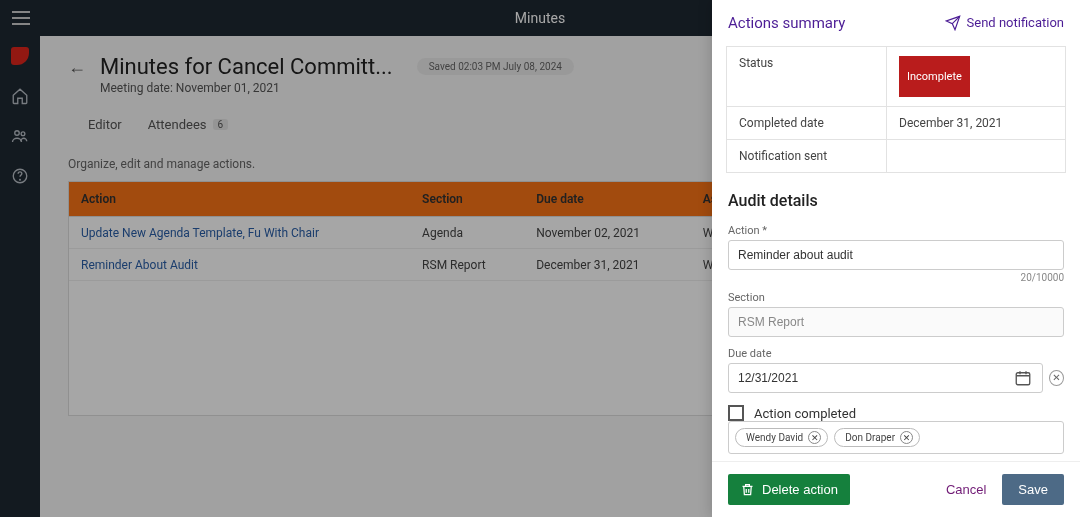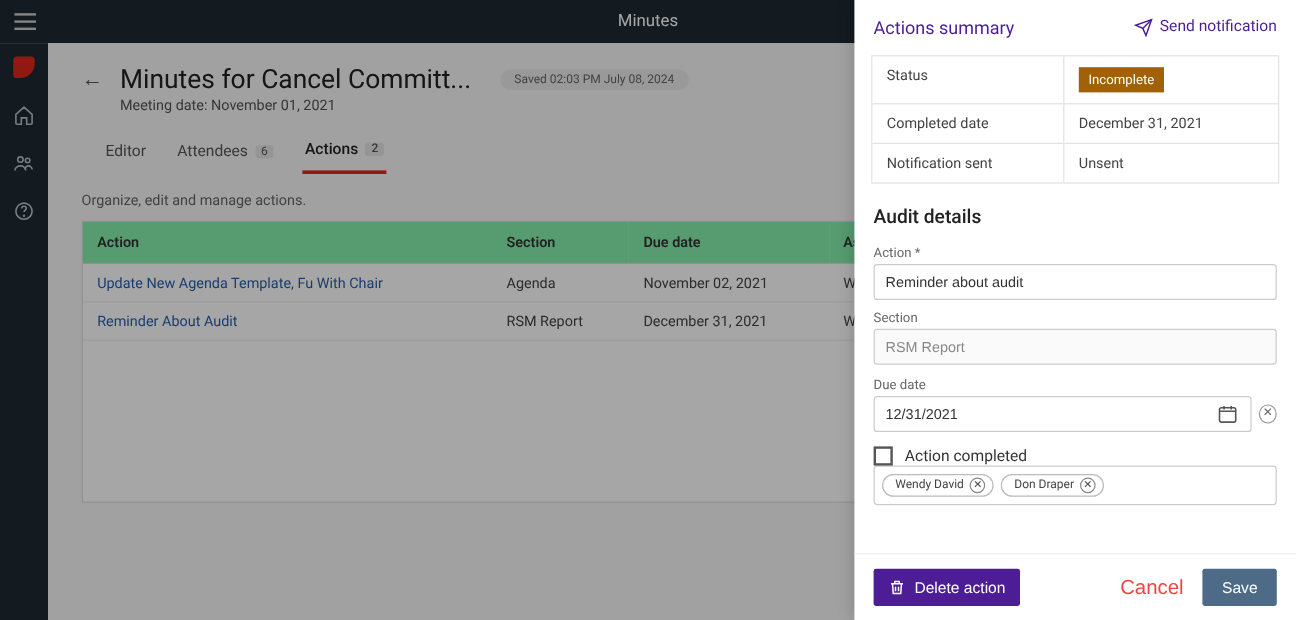--- a/index.html
+++ b/index.html
@@ -26,65 +26,65 @@
 
 .tabs { display: flex; gap: 22px; margin-top: 16px; margin-left: 18px; border-bottom: 1px solid transparent; }
 .tab { padding: 6px 2px 10px; font-size: 13px; color: #555; cursor: pointer; display: flex; align-items: center; gap: 6px; }
 .tab.active { color: #222; border-bottom: 3px solid #e1261c; font-weight: 500; }
 .tab-count { background: #e5e5e5; border-radius: 3px; padding: 0 5px; font-size: 10px; color: #555; }
 
 .hint { font-size: 12px; color: #666; margin-top: 14px; }
 
 .table-wrap { margin-top: 10px; background: #fff; border: 1px solid #ddd; height: 235px; }
 table { width: 100%; border-collapse: collapse; font-size: 12px; }
-th { text-align: left; font-weight: 600; padding: 10px 12px; border-bottom: 1px solid #ddd; color: #333; background: #86efac;}
+th { text-align: left; font-weight: 600; padding: 10px 12px; border-bottom: 1px solid #ddd; color: #333; background: #f97316;}
 td { padding: 8px 12px; border-bottom: 1px solid #eee; color: #444; }
 .link-cell { color: #2a5fa8; cursor: pointer; }
 .checkbox-cell { display: flex; align-items: center; gap: 8px; }
 .cb { width: 15px; height: 15px; border: 1px solid #888; display: inline-flex; align-items: center; justify-content: center; font-size: 11px; color: #fff; }
 .cb.checked { background: #333; border-color: #333; }
 
 .overlay { position: absolute; inset: 0; background: rgba(0,0,0,0.35); }
 
 .panel { position: absolute; top: 0; right: 0; bottom: 0; width: 368px; background: #fff; display: flex; flex-direction: column; box-shadow: -2px 0 12px rgba(0,0,0,0.15); }
 .panel-head { display: flex; align-items: center; justify-content: space-between; padding: 14px 16px 10px; }
 .panel-title { font-size: 15px; font-weight: 400; color: #4c1d95; }
 .send-link { color: #4c1d95; font-size: 13px; display: flex; align-items: flex-start; gap: 6px; cursor: pointer; }
 .send-link svg { width: 16px; height: 16px; }
 
 .summary-table { margin: 4px 14px 0; border: 1px solid #e2e2e2; }
 .summary-row { display: flex; }
 .summary-row + .summary-row { border-top: 1px solid #e2e2e2; }
 .summary-label { width: 160px; padding: 9px 12px; font-size: 12px; color: #444; border-right: 1px solid #e2e2e2; }
 .summary-val { flex: 1; padding: 9px 12px; font-size: 12px; color: #444; }
-.badge { background: #a16207; color: #fff; padding: 4px 8px; font-size: 11px; display: inline-block; }
+.badge { background: #b91c1c; color: #fff; padding: 14px 8px; font-size: 11px; display: inline-block; }
 
 .section-title { font-size: 16px; font-weight: 500; color: #222; margin: 18px 16px 6px; }
 .form { padding: 0 16px; flex: 1; overflow-y: auto; }
 .field-label { font-size: 11px; color: #666; margin-top: 8px; margin-bottom: 3px; }
 .field-input { width: 100%; border: 1px solid #ccc; border-radius: 3px; padding: 7px 9px; font-size: 12px; color: #333; }
 .field-input.readonly { background: #fafafa; color: #888; }
 .counter { text-align: right; font-size: 10px; color: #888; margin-top: 2px; }
 .date-row { position: relative; display: flex; align-items: center; gap: 6px; }
 .date-row .field-input { padding-right: 34px; }
 .cal-icon { position: absolute; right: 32px; top: 50%; transform: translateY(-50%); width: 18px; height: 18px; color: #555; pointer-events: none; }
 .clear-btn { width: 16px; height: 16px; border: 1px solid #999; border-radius: 50%; font-size: 10px; line-height: 1; display: flex; align-items: center; justify-content: center; color: #666; cursor: pointer; }
 
 .checkrow { display: flex; align-items: center; gap: 10px; margin-top: 12px; font-size: 13px; }
 .checkrow .cb2 { width: 16px; height: 16px; border: 2px solid #555; }
 
 .chips-box { border: 1px solid #ccc; border-radius: 3px; padding: 6px; display: flex; gap: 6px; flex-wrap: wrap; min-height: 30px; }
 .chip { border: 1px solid #bbb; border-radius: 12px; padding: 2px 6px 2px 10px; font-size: 10px; color: #444; display: flex; align-items: center; gap: 5px; }
 .chip-x { width: 13px; height: 13px; border: 1px solid #888; border-radius: 50%; font-size: 9px; display: flex; align-items: center; justify-content: center; cursor: pointer; }
 
 .panel-footer { border-top: 1px solid #eee; padding: 12px 16px; display: flex; align-items: center; justify-content: space-between; }
-.btn-delete { background: #4c1d95; color: #fff; border: none; padding: 8px 12px; font-size: 13px; display: flex; align-items: center; gap: 7px; cursor: pointer; border-radius: 2px;}
+.btn-delete { background: #15803d; color: #fff; border: none; padding: 8px 12px; font-size: 13px; display: flex; align-items: center; gap: 7px; cursor: pointer; border-radius: 2px;}
 .btn-delete svg { width: 15px; height: 15px; }
 .footer-right { display: flex; gap: 16px; align-items: center; }
-.btn-cancel { background: none; border: none; color: #ef4444; font-size: 17px; cursor: pointer; }
+.btn-cancel { background: none; border: none; color: #701a75; font-size: 13px; cursor: pointer; }
 .btn-save { background: #4d6a86; color: #fff; border: none; padding: 8px 16px; font-size: 13px; cursor: pointer; border-radius: 2px;}
 </style>
 </head>
 <body>
 
 <div class="topbar">
   <div class="hamburger">
       <span></span>
       <span></span>
       <span></span>
@@ -126,24 +126,20 @@
   </div>
   <div class="meeting-date">Meeting date: November 01, 2021</div>
 
   <div class="tabs">
     <div class="tab">
         <span>Editor</span>
       </div>
     <div class="tab">
         <span>Attendees</span>
         <span class="tab-count">6</span>
-      </div>
-    <div class="tab active">
-        <span>Actions</span>
-        <span class="tab-count">2</span>
       </div>
   </div>
 
   <div class="hint">Organize, edit and manage actions.</div>
 
   <div class="table-wrap">
     <table>
       <thead>
           <tr>
         <th>Action</th>
@@ -201,29 +197,29 @@
     <div class="summary-row">
         <div class="summary-label">Status</div>
         <div class="summary-val"><span class="badge">Incomplete</span></div>
       </div>
     <div class="summary-row">
         <div class="summary-label">Completed date</div>
         <div class="summary-val">December 31, 2021</div>
       </div>
     <div class="summary-row">
         <div class="summary-label">Notification sent</div>
-        <div class="summary-val">Unsent</div>
       </div>
   </div>
 
   <div class="section-title">Audit details</div>
 
   <div class="form">
     <div class="field-label">Action *</div>
     <input class="field-input" value="Reminder about audit" style="">
+    <div class="counter">20/10000</div>
 
     <div class="field-label">Section</div>
     <input class="field-input readonly" readonly="" value="RSM Report" style="">
 
     <div class="field-label" style="margin-top:10px;">Due date</div>
     <div class="date-row">
       <input class="field-input" value="12/31/2021" style="">
       <svg class="cal-icon" viewBox="0 0 24 24" fill="none" stroke="currentColor" stroke-width="1.8">
           <rect x="3" y="5" width="18" height="16" rx="2"></rect>
           <path d="M3 9h18M8 3v4M16 3v4"></path>

